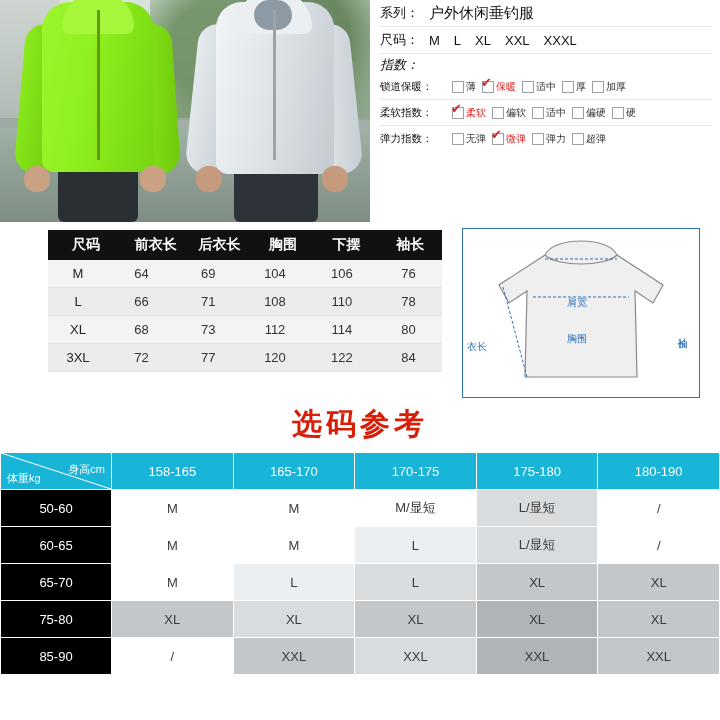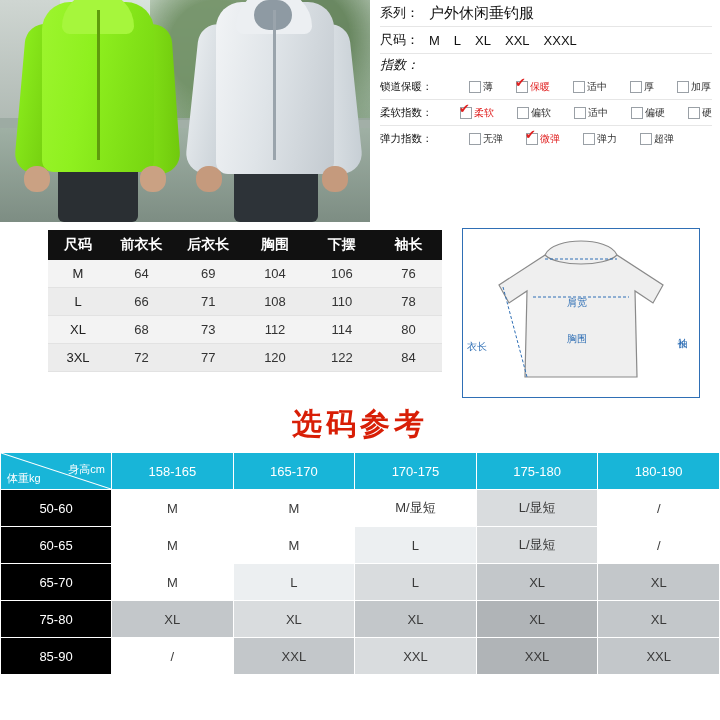--- a/index.html
+++ b/index.html
@@ -54,31 +54,31 @@
   .fw-legs{position:absolute;left:44px;top:176px;width:84px;height:56px;background:#2d3338;border-radius:6px;}
 
   
   .spec{position:absolute;left:372px;top:0;width:348px;height:178px;background:#ffffff;}
   .spec-row{display:flex;align-items:center;padding:0 8px;height:26px;}
   .spec-label{color:#111;font-size:13px;white-space:nowrap;margin-right:10px;}
   .spec-val{color:#111;font-size:15px;text-align:right;}
   .spec-sep{height:1px;background:#e6e6e6;margin:0 8px;}
   .sizes{display:flex;gap:14px;font-size:13px;color:#111;}
   .idx-title{font-size:13px;color:#111;padding:2px 8px 0;font-style:italic;}
-  .idx-row{display:flex;align-items:center;height:25px;padding:0 8px;font-size:10px;color:#333;gap:23px;}
+  .idx-row{display:flex;align-items:center;height:25px;padding:0 8px;font-size:10px;color:#333;gap:6px;}
   .idx-name{width:66px;color:#111;font-size:10.5px;white-space:nowrap;}
   .opt{display:flex;align-items:center;gap:2px;white-space:nowrap;}
   .box{display:inline-block;width:10px;height:10px;border:1px solid #9aa0a6;background:#fff;position:relative;}
   .box.checked::after{content:"✔";position:absolute;left:-2px;top:-6px;color:#e02020;font-size:13px;line-height:13px;}
   .opt.on{color:#e02020;}
 
   
   .sizetable{position:absolute;left:48px;top:230px;width:394px;}
   .st-head{display:flex;background:#111;color:#fff;font-size:14px;font-weight:bold;}
-  .st-head div{flex:1;text-align:center;padding:6px 0;}
+  .st-head div{flex:1;text-align:center;padding:6px 8px;}
   .st-head div:first-child{flex:0 0 60px;}
   .st-body{background:#f3f3f3;}
   .st-row{display:flex;font-size:13px;color:#333;border-bottom:1px solid #e2e2e2;}
   .st-row div{flex:1;text-align:center;padding:6px 0;}
   .st-row div:first-child{flex:0 0 60px;color:#222;}
   .st-row:nth-child(even){background:#ececec;}
 
   
   .diagram{position:absolute;left:462px;top:228px;width:236px;height:168px;border:1px solid #2f6fb5;background:#fff;}
   .dg-label{position:absolute;font-size:10px;color:#2f6fb5;margin-top:37px;}

